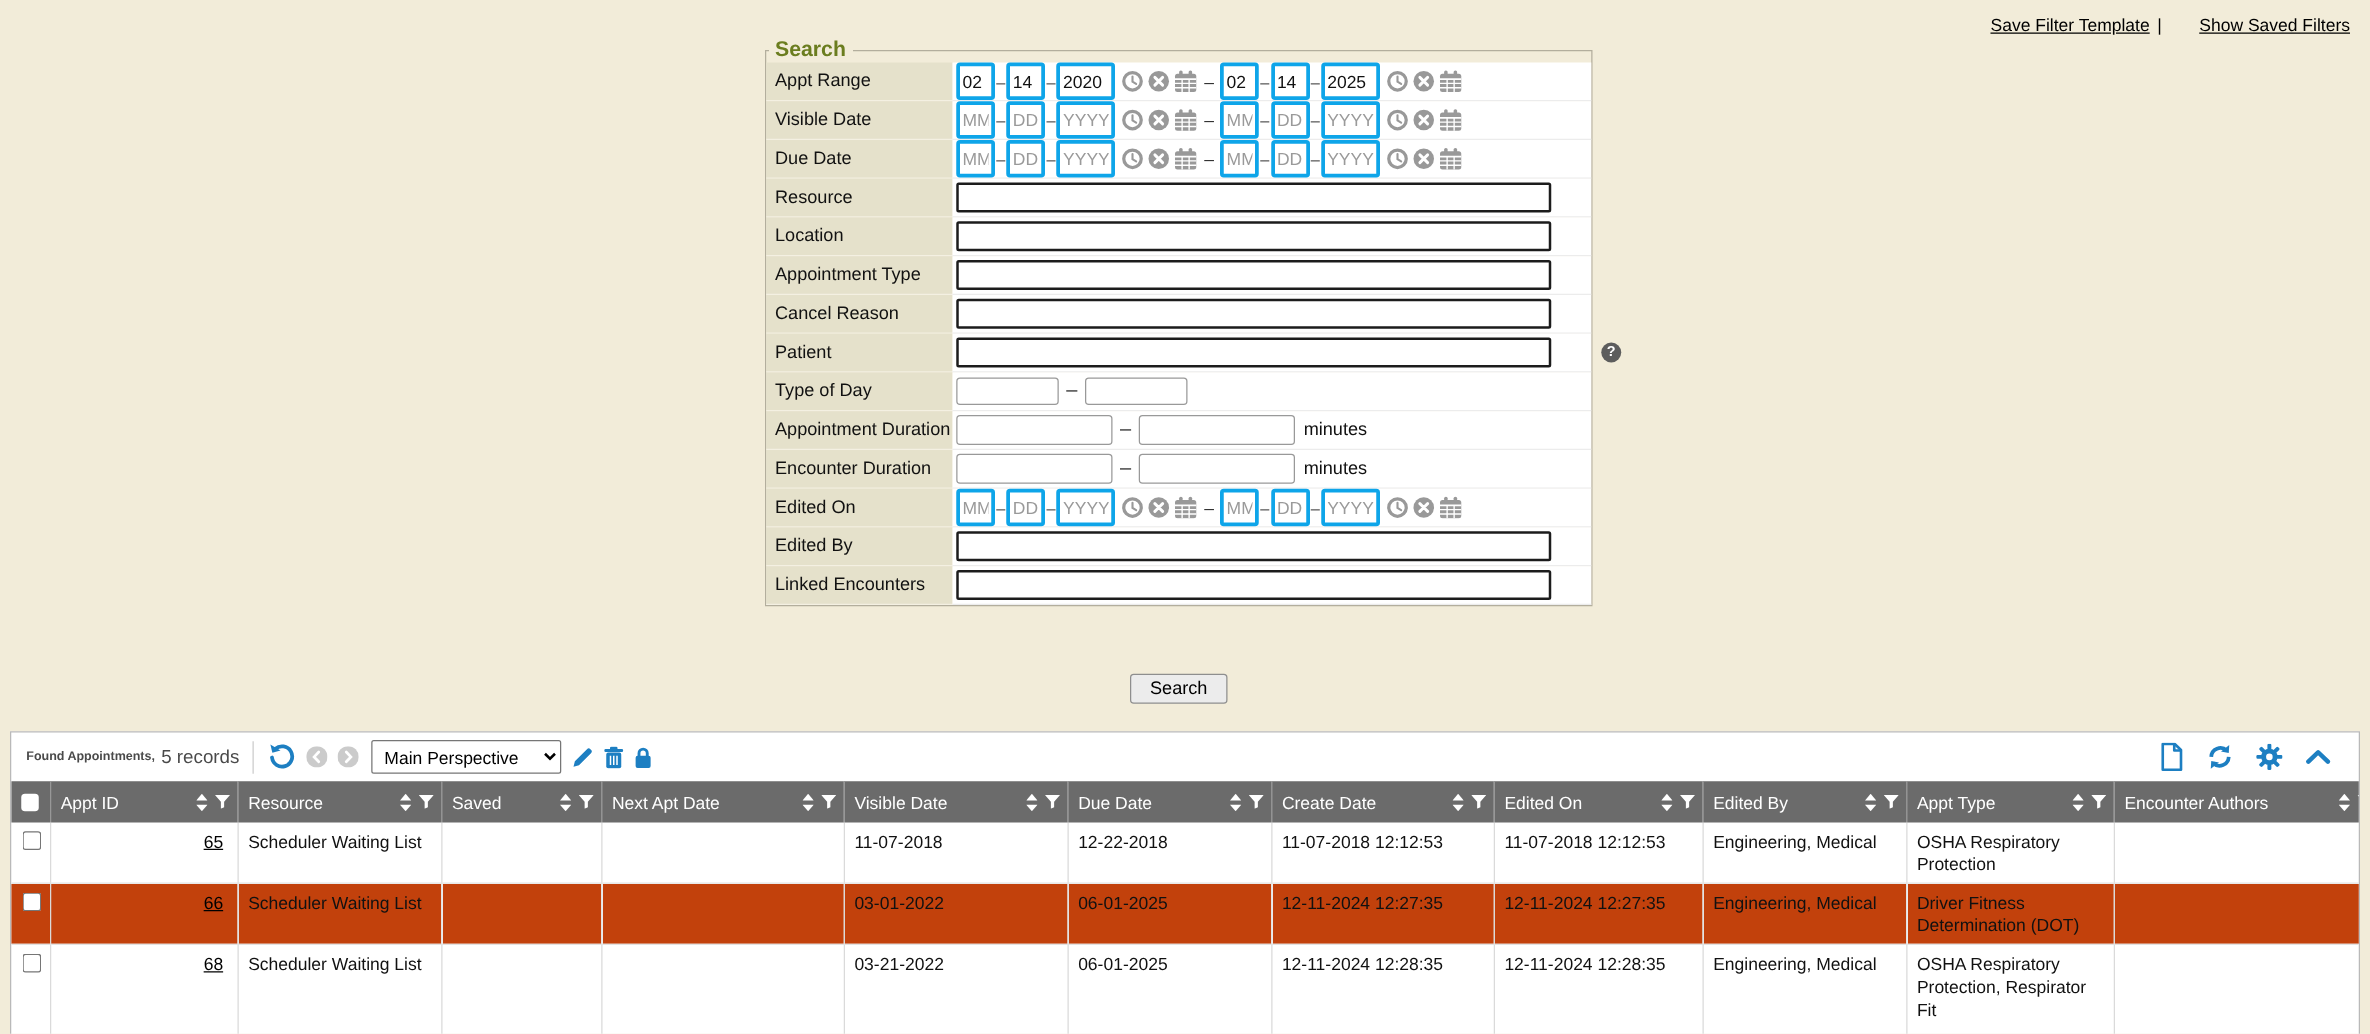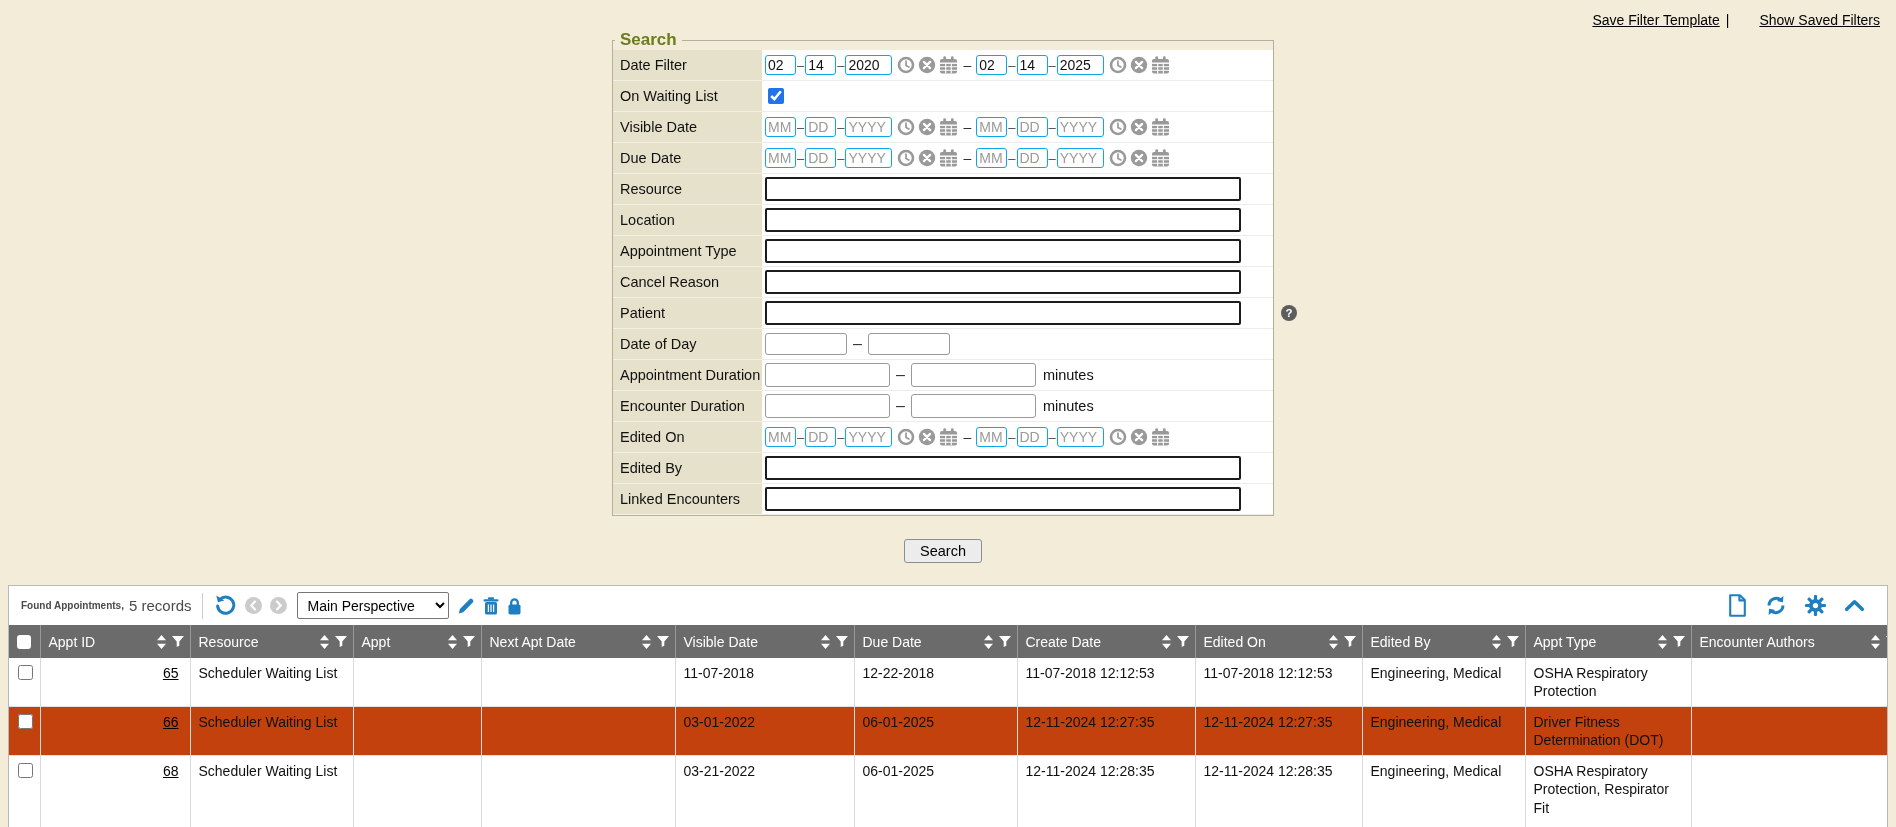--- a/index.html
+++ b/index.html
@@ -28,21 +28,21 @@
     width:149px; background:#e5e1cb; font-size:14.5px; line-height:30px;
     padding-left:7px; border-bottom:1px solid #f4f0e2; white-space:nowrap; overflow:hidden;
   }
   .form-field {
     flex:1; background:#fff; border-bottom:1px solid #ececec;
     display:flex; align-items:center; padding-left:3px;
   }
   input, select { font-family:inherit; }
   input[type=text] { font-size:14px; color:#111; }
   ::placeholder { color:#9a9a9a; opacity:1; }
-  .seg { height:20px; border:1px solid #0ea5e9; border-radius:3px; padding:0 2px; }
+  .seg { height:30px; border:3px solid #0ea5e9; border-radius:3px; padding:0 2px; }
   .seg.mm, .seg.dd { width:31px; }
   .seg.yyyy { width:47px; }
   .seg-sep { color:#444; font-size:13px; margin:0 1px; }
   .grp-sep { color:#333; font-size:14px; margin:0 5px; }
   .dt-icons { display:flex; align-items:center; gap:3px; margin-left:5px; }
   .dt-icons svg { display:block; cursor:pointer; }
   .wide-input { width:476px; height:24px; border:2px solid #1c1c1c; border-radius:2px; padding:0 4px; }
   .small-input { width:82px; height:22px; border:1px solid #999; border-radius:3px; padding:0 4px; }
   .med-input { width:125px; height:24px; border:1px solid #999; border-radius:3px; padding:0 4px; }
   .minutes { font-size:14.5px; margin-left:7px; }
@@ -129,21 +129,21 @@
 </svg>
 
 <div class="top-links">
   <a>Save Filter Template</a><span class="divider">|</span><a>Show Saved Filters</a>
 </div>
 
 <fieldset class="search-box">
   <legend>Search</legend>
 
   <div class="form-row">
-    <div class="form-label">Date Filter</div>
+    <div class="form-label">Appt Range</div>
     <div class="form-field">
       <input type="text" class="seg mm" value="02" style="">
       <span class="seg-sep">–</span>
       <input type="text" class="seg dd" value="14" style="">
       <span class="seg-sep">–</span>
       <input type="text" class="seg yyyy" value="2020" style="">
       <span class="dt-icons">
         <svg width="18" height="18" viewBox="0 0 18 18">
             <use href="#ic-clock"></use>
           </svg>
@@ -167,26 +167,20 @@
         <svg width="18" height="18" viewBox="0 0 18 18">
             <use href="#ic-clear"></use>
           </svg>
         <svg width="19" height="18" viewBox="0 0 19 18">
             <use href="#ic-cal"></use>
           </svg>
       </span>
     </div>
   </div>
 
-  <div class="form-row">
-    <div class="form-label">On Waiting List</div>
-    <div class="form-field">
-      <input type="checkbox" checked="checked" style="">
-    </div>
-  </div>
 
   <div class="form-row">
     <div class="form-label">Visible Date</div>
     <div class="form-field">
       <input type="text" class="seg mm" placeholder="MM" style="">
       <span class="seg-sep">–</span>
       <input type="text" class="seg dd" placeholder="DD" style="">
       <span class="seg-sep">–</span>
       <input type="text" class="seg yyyy" placeholder="YYYY" style="">
       <span class="dt-icons">
@@ -289,21 +283,21 @@
 
   <div class="form-row">
     <div class="form-label">Patient</div>
     <div class="form-field">
         <input type="text" class="wide-input" style="">
       </div>
     <span class="help-circle">?</span>
   </div>
 
   <div class="form-row">
-    <div class="form-label">Date of Day</div>
+    <div class="form-label">Type of Day</div>
     <div class="form-field">
       <input type="text" class="small-input" style="">
       <span class="dash-mid">–</span>
       <input type="text" class="small-input" style="">
     </div>
   </div>
 
   <div class="form-row">
     <div class="form-label">Appointment Duration</div>
     <div class="form-field">
@@ -512,21 +506,21 @@
                   <use href="#ic-sort"></use>
                 </svg>
                 <svg width="12" height="11" viewBox="0 0 12 11">
                   <use href="#ic-funnel"></use>
                 </svg>
               </span>
             </div>
           </th>
         <th>
             <div class="th-inner">
-              <span>Appt</span>
+              <span>Saved</span>
               <span class="th-icons">
                 <svg width="9" height="14" viewBox="0 0 9 14">
                   <use href="#ic-sort"></use>
                 </svg>
                 <svg width="12" height="11" viewBox="0 0 12 11">
                   <use href="#ic-funnel"></use>
                 </svg>
               </span>
             </div>
           </th>

